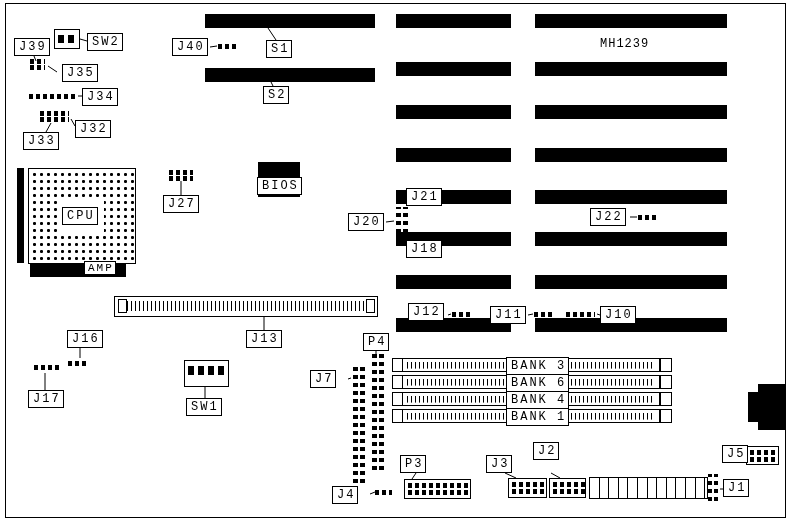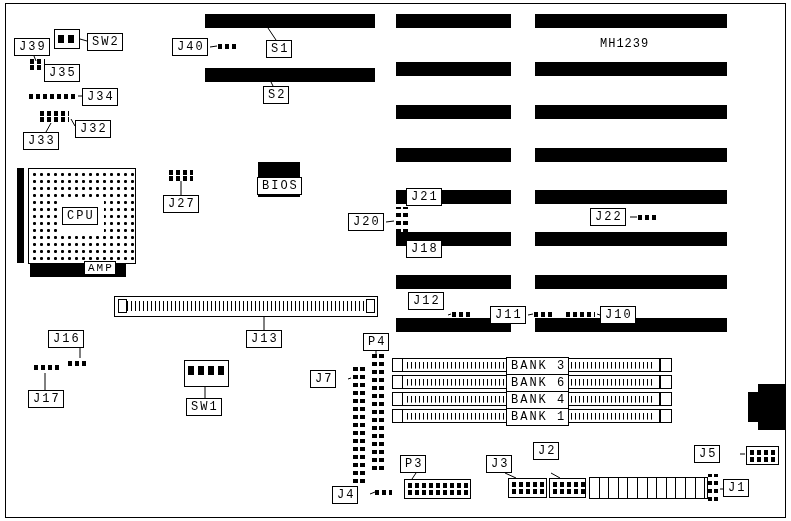--- a/index.html
+++ b/index.html
@@ -57,21 +57,21 @@
 <div class="blk" style="left:30px;top:264px;width:96px;height:13px"></div>
 <div class="lbl sm" style="left:84px;top:261px">AMP</div>
 
 <div class="blk" style="left:258px;top:162px;width:42px;height:35px"></div>
 <div class="lbl" style="left:257px;top:177px">BIOS</div>
 
 <div class="lbl" style="left:14px;top:38px">J39</div>
 <div class="dip" style="left:54px;top:29px;width:24px;height:18px;background-size:20px 8px;background-position:3px 5px"></div>
 <div class="lbl" style="left:87px;top:33px">SW2</div>
 <div class="dgrid" style="left:30px;top:57px;width:15px;height:13px;background-position:0 2px,0 8px"></div>
-<div class="lbl" style="left:44px;top:64px">J35</div>
+<div class="lbl" style="left:62px;top:64px">J35</div>
 <div class="drow" style="left:29px;top:92px;width:48px;height:9px"></div>
 <div class="lbl" style="left:82px;top:88px">J34</div>
 <div class="dgrid" style="left:40px;top:110px;width:29px;height:12px;background-position:0 1px,0 7px"></div>
 <div class="lbl" style="left:75px;top:120px">J32</div>
 <div class="lbl" style="left:23px;top:132px">J33</div>
 
 <div class="lbl" style="left:172px;top:38px">J40</div>
 <div class="drow" style="left:218px;top:42px;width:20px;height:9px"></div>
 <div class="lbl" style="left:266px;top:40px">S1</div>
 <div class="lbl" style="left:263px;top:86px">S2</div>
@@ -79,33 +79,33 @@
 <div class="dgrid" style="left:169px;top:169px;width:24px;height:12px;background-position:0 1px,0 7px"></div>
 <div class="lbl" style="left:163px;top:195px">J27</div>
 
 <div class="lbl" style="left:406px;top:188px">J21</div>
 <div class="dcol" style="left:395px;top:207px;width:14px;height:26px;background-position:1px 0,8px 0"></div>
 <div class="lbl" style="left:348px;top:213px">J20</div>
 <div class="lbl" style="left:590px;top:208px">J22</div>
 <div class="drow" style="left:638px;top:213px;width:21px;height:9px"></div>
 <div class="lbl" style="left:406px;top:240px">J18</div>
 
-<div class="lbl" style="left:408px;top:292px">J12</div>
+<div class="lbl" style="left:408px;top:303px">J12</div>
 <div class="drow" style="left:452px;top:310px;width:20px;height:9px"></div>
 <div class="lbl" style="left:490px;top:306px">J11</div>
 <div class="drow" style="left:534px;top:310px;width:21px;height:9px"></div>
 <div class="drow" style="left:566px;top:310px;width:29px;height:9px"></div>
 <div class="lbl" style="left:600px;top:306px">J10</div>
 
 <div class="ticks" style="left:114px;top:296px;width:262px;height:19px"></div>
 <div class="clip" style="left:118px;top:299px;width:7px;height:12px"></div>
 <div class="clip" style="left:366px;top:299px;width:7px;height:12px"></div>
 <div class="lbl" style="left:246px;top:330px">J13</div>
 
-<div class="lbl" style="left:48px;top:330px">J16</div>
+<div class="lbl" style="left:67px;top:330px">J16</div>
 <div class="drow" style="left:68px;top:359px;width:21px;height:9px"></div>
 <div class="drow" style="left:34px;top:363px;width:27px;height:9px"></div>
 <div class="lbl" style="left:28px;top:390px">J17</div>
 
 <div class="dip" style="left:184px;top:360px;width:43px;height:25px;background-size:40px 9px;background-position:3px 5px"></div>
 <div class="lbl" style="left:186px;top:398px">SW1</div>
 
 <div class="lbl" style="left:363px;top:333px">P4</div>
 <div class="dcol" style="left:369px;top:352px;width:17px;height:118px;background-position:3px 0,10px 0"></div>
 <div class="lbl" style="left:310px;top:370px">J7</div>
@@ -132,21 +132,21 @@
 <div class="dgrid boxed" style="left:404px;top:479px;width:65px;height:18px;background-position:3px 3px,3px 10px"></div>
 <div class="lbl" style="left:486px;top:455px">J3</div>
 <div class="dgrid boxed" style="left:508px;top:478px;width:37px;height:18px;background-position:3px 3px,3px 10px"></div>
 <div class="lbl" style="left:533px;top:442px">J2</div>
 <div class="dgrid boxed" style="left:549px;top:478px;width:35px;height:18px;background-position:3px 3px,3px 10px"></div>
 <div class="lbl" style="left:332px;top:486px">J4</div>
 <div class="drow" style="left:375px;top:488px;width:17px;height:9px"></div>
 <div class="pwr" style="left:589px;top:477px;width:117px;height:20px"></div>
 <div class="dcol" style="left:707px;top:474px;width:12px;height:27px;background-size:4px 100%,4px 100%;background-position:1px 0,7px 0"></div>
 <div class="lbl" style="left:723px;top:479px">J1</div>
-<div class="lbl" style="left:694px;top:445px">J5</div>
+<div class="lbl" style="left:722px;top:445px">J5</div>
 <div class="dgrid boxed" style="left:746px;top:446px;width:31px;height:17px;background-position:3px 3px,3px 10px"></div>
 
 <div class="blk" style="left:758px;top:384px;width:27px;height:46px"></div>
 <div class="blk" style="left:748px;top:392px;width:10px;height:30px"></div>
 
 <svg class="leads" width="791" height="521" viewBox="0 0 791 521">
   <g stroke="#000" stroke-width="1" fill="none">
     <line x1="34" y1="56" x2="36" y2="61"></line>
     <line x1="87" y1="41" x2="80" y2="39"></line>
     <line x1="57" y1="72" x2="48" y2="66"></line>

